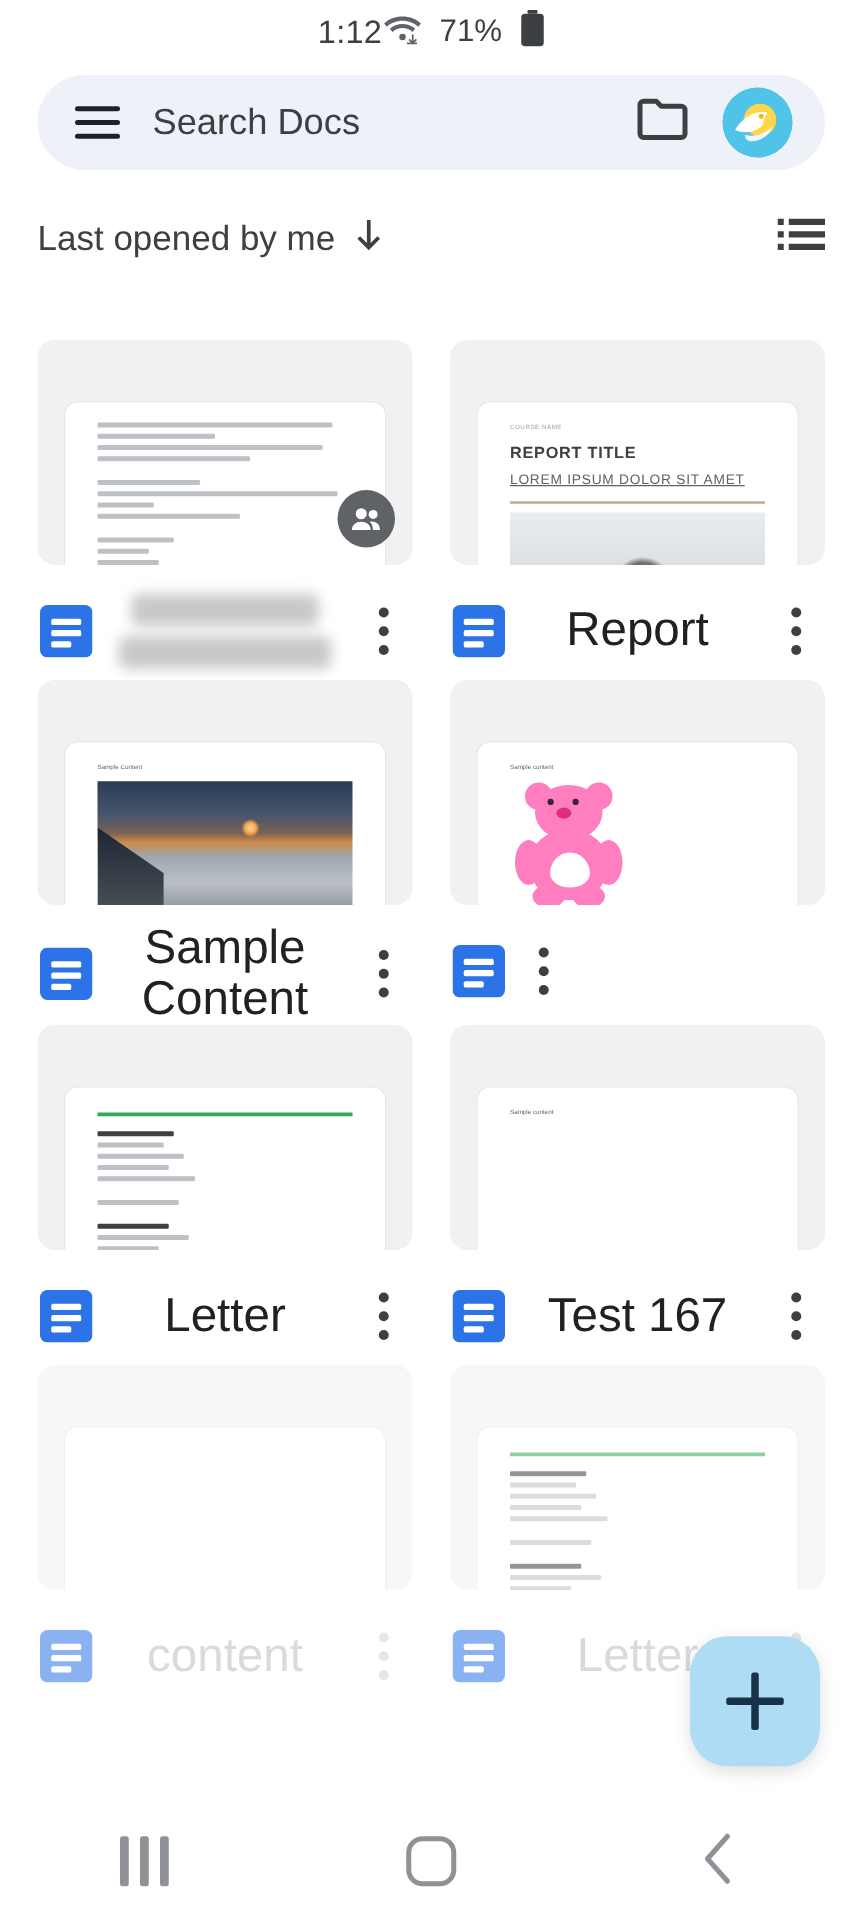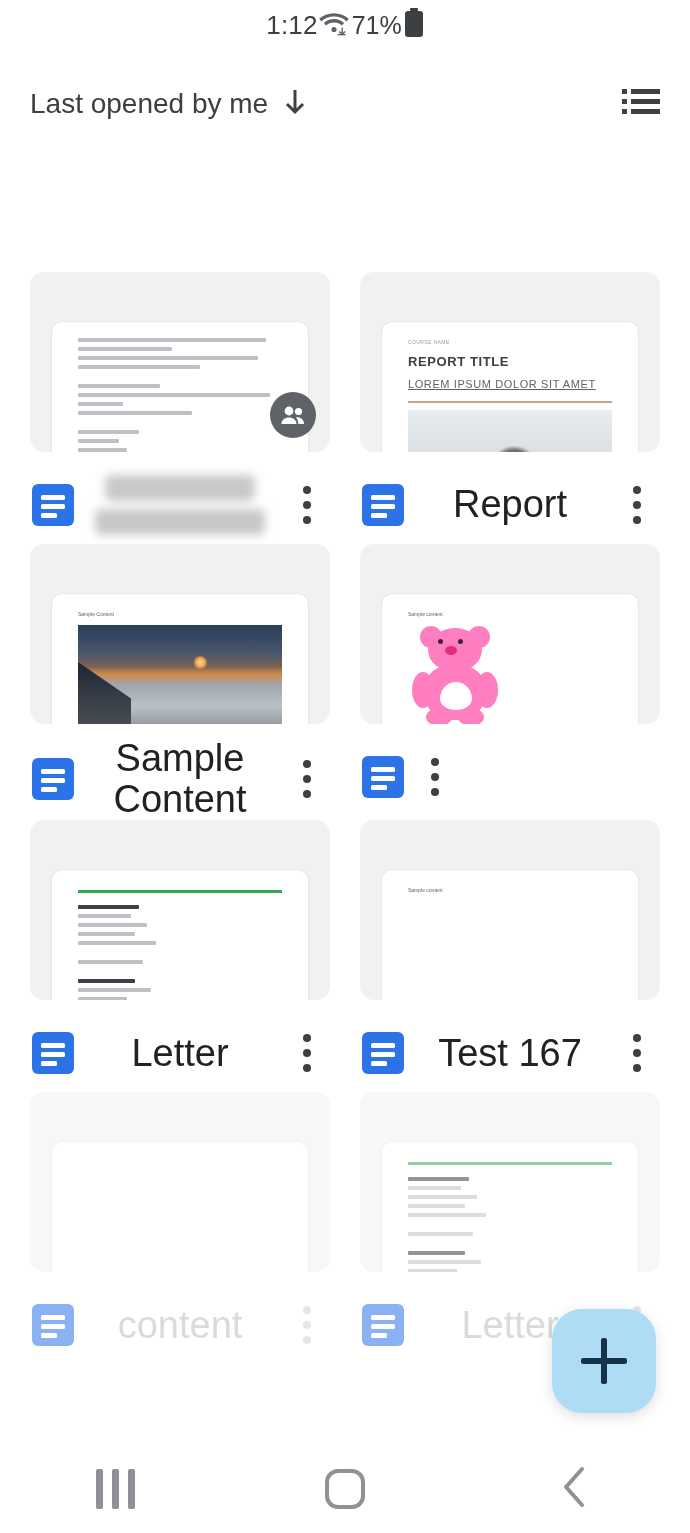--- a/index.html
+++ b/index.html
@@ -10,21 +10,21 @@
     overflow: hidden;
   }
   .phone { position: relative; width: 690px; height: 1533px; background: #fff; }
 
   
   .statusbar {
     height: 50px; display: flex; align-items: center;
     padding: 0 26px; justify-content: center;
   }
   .clock { font-size: 26px; color: #3c4043; letter-spacing: .2px; }
-  .status-right { display: flex; align-items: center; gap: 2px; }
+  .status-right { display: flex; align-items: center; gap: 14px; }
   .wifi-icon { display:block; }
   .battery-pct { font-size: 25px; color: #3c4043; }
   .battery-icon { display:block; }
 
   
   .searchwrap { padding: 10px 30px 0 30px; }
   .searchbar {
     height: 76px; background: #eef1f8; border-radius: 38px;
     display: flex; align-items: center; padding: 0 26px 0 30px; gap: 26px;
   }
@@ -177,20 +177,44 @@
       <span class="battery-pct">71%</span>
       <span class="battery-icon">
         <svg width="20" height="30" viewBox="0 0 20 30">
           <rect x="6" y="0" width="8" height="3" rx="1" fill="#3c4043"></rect>
           <rect x="1" y="3" width="18" height="26" rx="3" fill="#3c4043"></rect>
         </svg>
       </span>
     </div>
   </div>
 
+  <div class="searchwrap">
+    <div class="searchbar">
+      <span class="hamburger">
+          <i></i>
+          <i></i>
+          <i></i>
+        </span>
+      <span class="search-placeholder">Search Docs</span>
+      <span class="folder-icon">
+        <svg width="44" height="38" viewBox="0 0 44 38">
+          <path d="M4 7a3 3 0 0 1 3-3h10l4 4h16a3 3 0 0 1 3 3v19a3 3 0 0 1-3 3H7a3 3 0 0 1-3-3z" fill="none" stroke="#3c4043" stroke-width="4" stroke-linejoin="round"></path>
+        </svg>
+      </span>
+      <span class="avatar">
+        <svg width="56" height="56" viewBox="0 0 56 56">
+          <circle cx="28" cy="28" r="28" fill="#4fc3e8"></circle>
+          <circle cx="30" cy="26" r="13" fill="#ffd54a"></circle>
+          <path d="M10 34c6-10 16-16 26-14-4 5-2 9-6 12-5 4-13 5-20 2z" fill="#ffffff"></path>
+          <path d="M18 38c8 2 16-1 22-7-2 7-9 12-17 12-3 0-5-2-5-5z" fill="#f2f7fb"></path>
+          <circle cx="31" cy="23" r="2" fill="#f3b32b"></circle>
+        </svg>
+      </span>
+    </div>
+  </div>
 
   <div class="sortrow">
     <div class="sortleft">
       <span class="sort-label">Last opened by me</span>
       <span class="arrow-down">
         <svg width="26" height="30" viewBox="0 0 26 30">
           <path d="M13 3v21M5 17l8 8 8-8" fill="none" stroke="#3c4043" stroke-width="3"></path>
         </svg>
       </span>
     </div>

